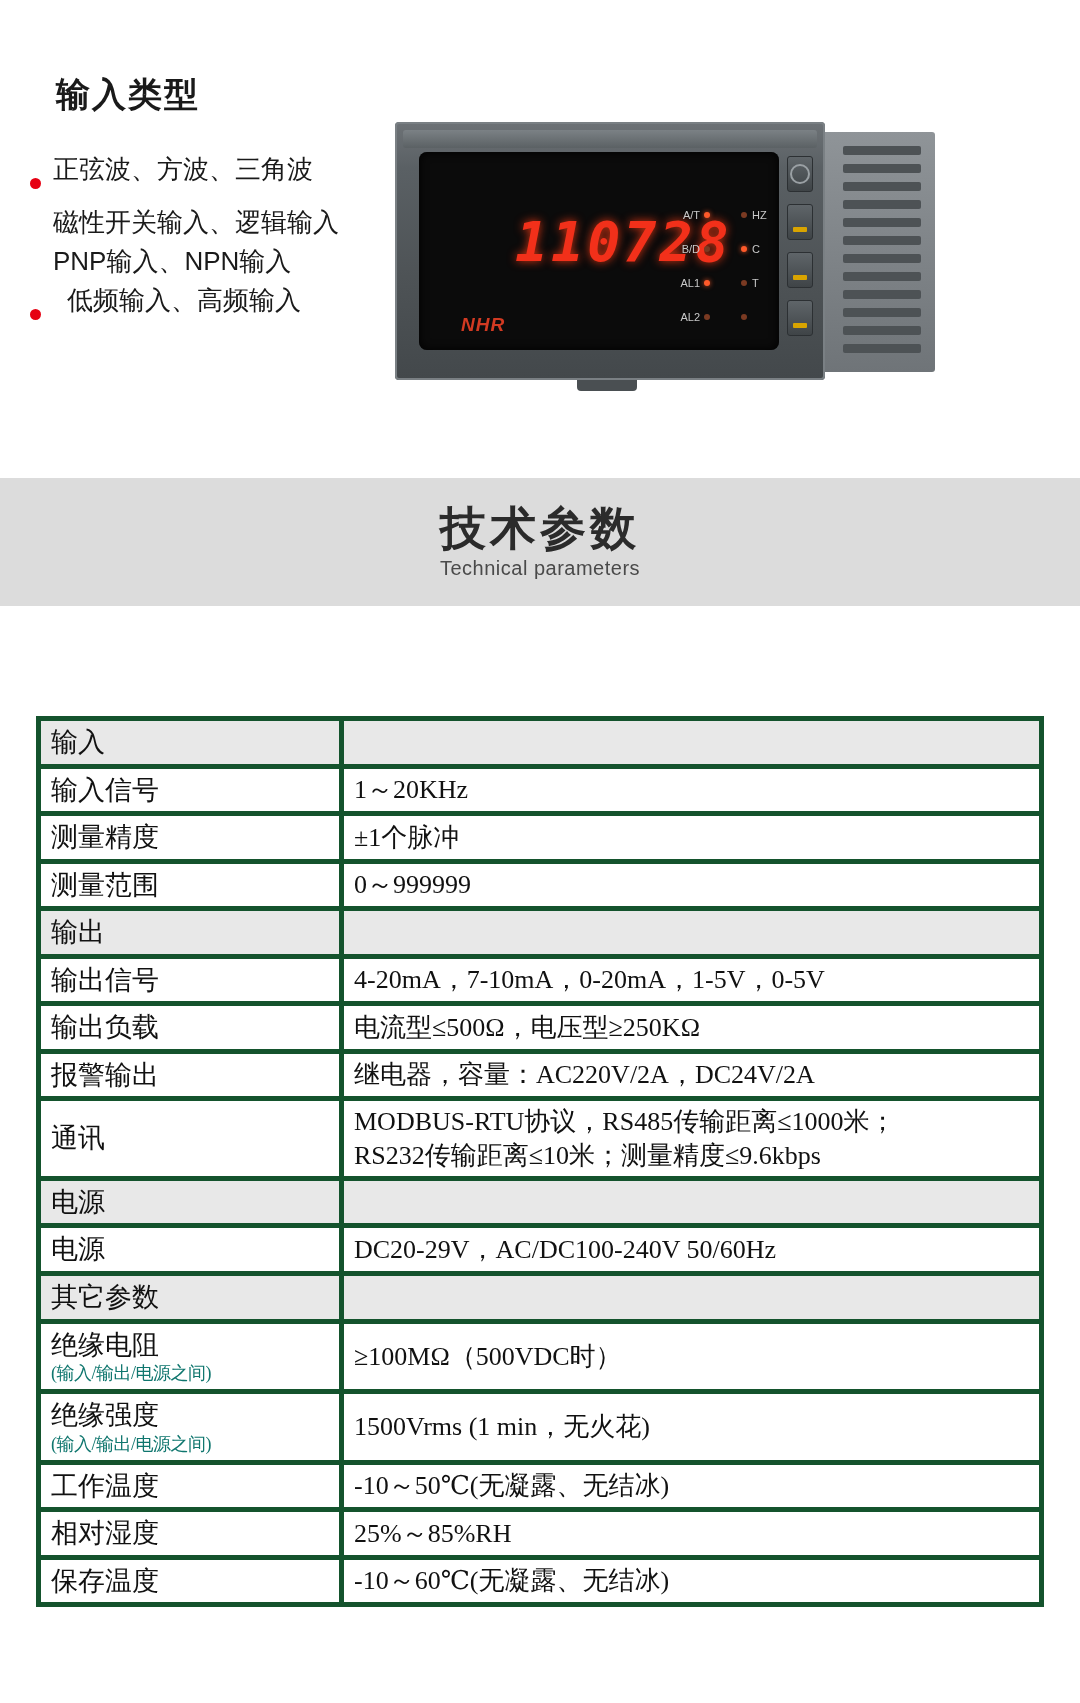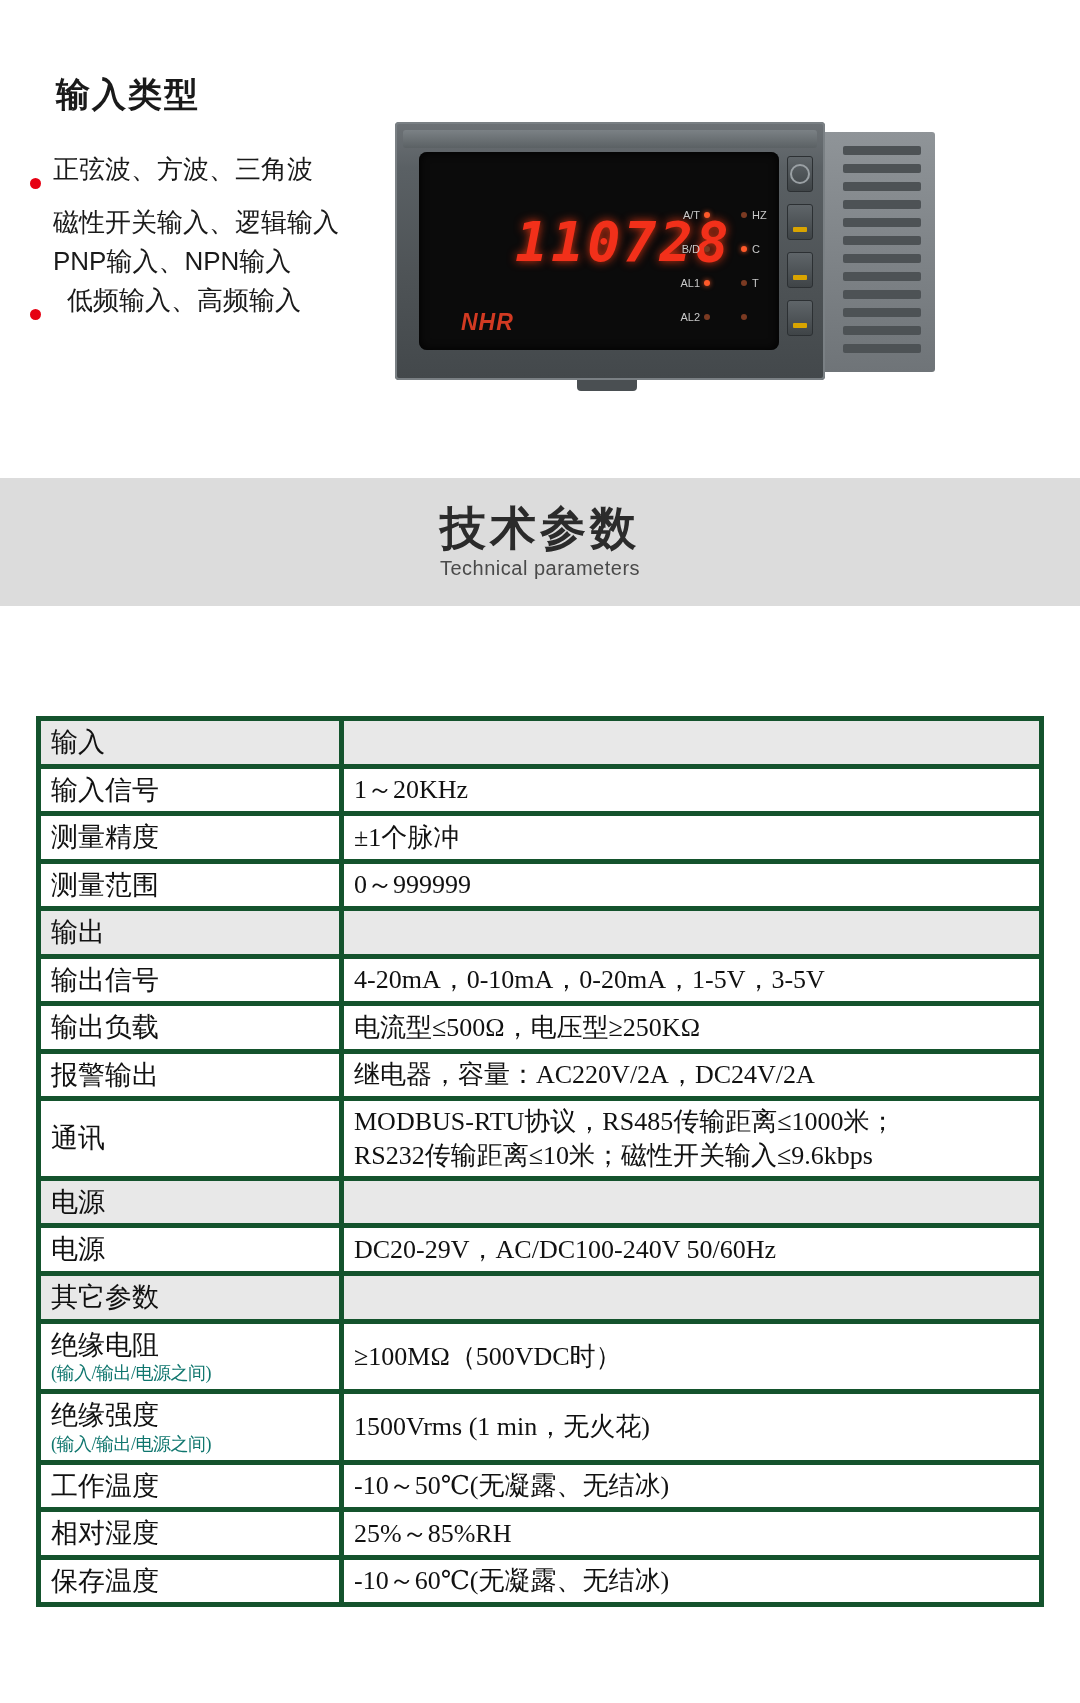--- a/index.html
+++ b/index.html
@@ -109,21 +109,21 @@
     letter-spacing: 3px;
     color: #f2301a;
     text-shadow: 0 0 10px rgba(255,60,20,0.85);
     font-weight: bold;
     font-style: italic;
   }
   .device-brand {
     position: absolute;
     left: 42px;
     bottom: 14px;
-    font-size: 23px;
+    font-size: 19px;
     font-weight: bold;
     font-style: italic;
     color: #d23a22;
     letter-spacing: 1px;
   }
   .indicator-col {
     position: absolute;
     top: 46px;
     font-size: 11px;
     color: #c9c9c9;
@@ -385,35 +385,35 @@
     <tr>
       <td class="label">测量范围</td>
       <td class="value">0～999999</td>
     </tr>
     <tr class="section">
       <td class="label">输出</td>
       <td class="value"></td>
     </tr>
     <tr>
       <td class="label">输出信号</td>
-      <td class="value">4-20mA，0-10mA，0-20mA，1-5V，3-5V</td>
+      <td class="value">4-20mA，7-10mA，0-20mA，1-5V，0-5V</td>
     </tr>
     <tr>
       <td class="label">输出负载</td>
       <td class="value">电流型≤500Ω，电压型≥250KΩ</td>
     </tr>
     <tr>
       <td class="label">报警输出</td>
       <td class="value">继电器，容量：AC220V/2A，DC24V/2A</td>
     </tr>
     <tr>
       <td class="label">通讯</td>
       <td class="value">
         <span style="display:block">MODBUS-RTU协议，RS485传输距离≤1000米；</span>
-        <span style="display:block">RS232传输距离≤10米；磁性开关输入≤9.6kbps</span>
+        <span style="display:block">RS232传输距离≤10米；测量精度≤9.6kbps</span>
       </td>
     </tr>
     <tr class="section">
       <td class="label">电源</td>
       <td class="value"></td>
     </tr>
     <tr>
       <td class="label">电源</td>
       <td class="value">DC20-29V，AC/DC100-240V  50/60Hz</td>
     </tr>

